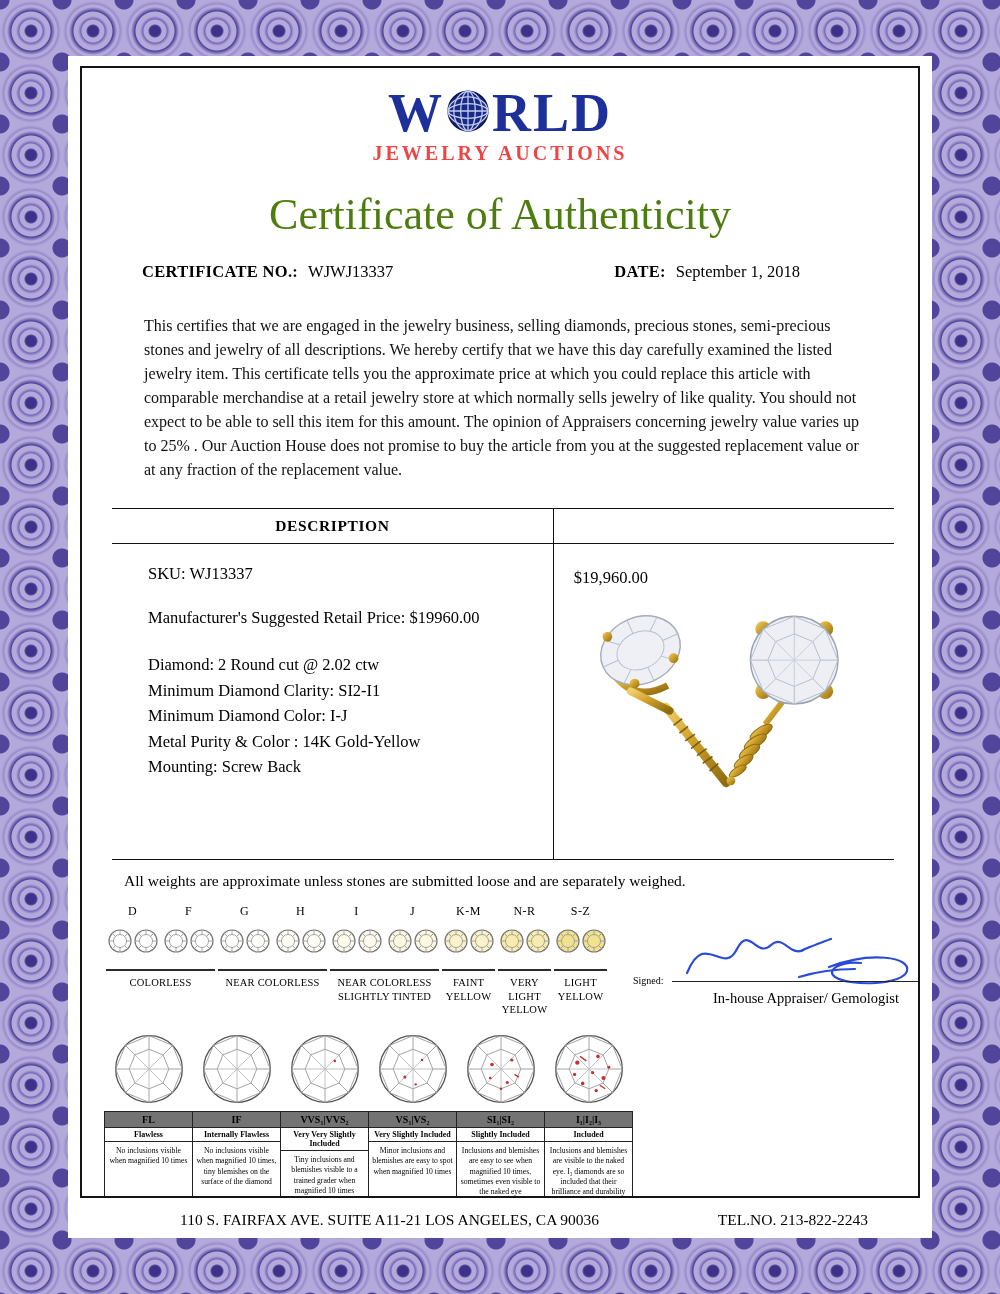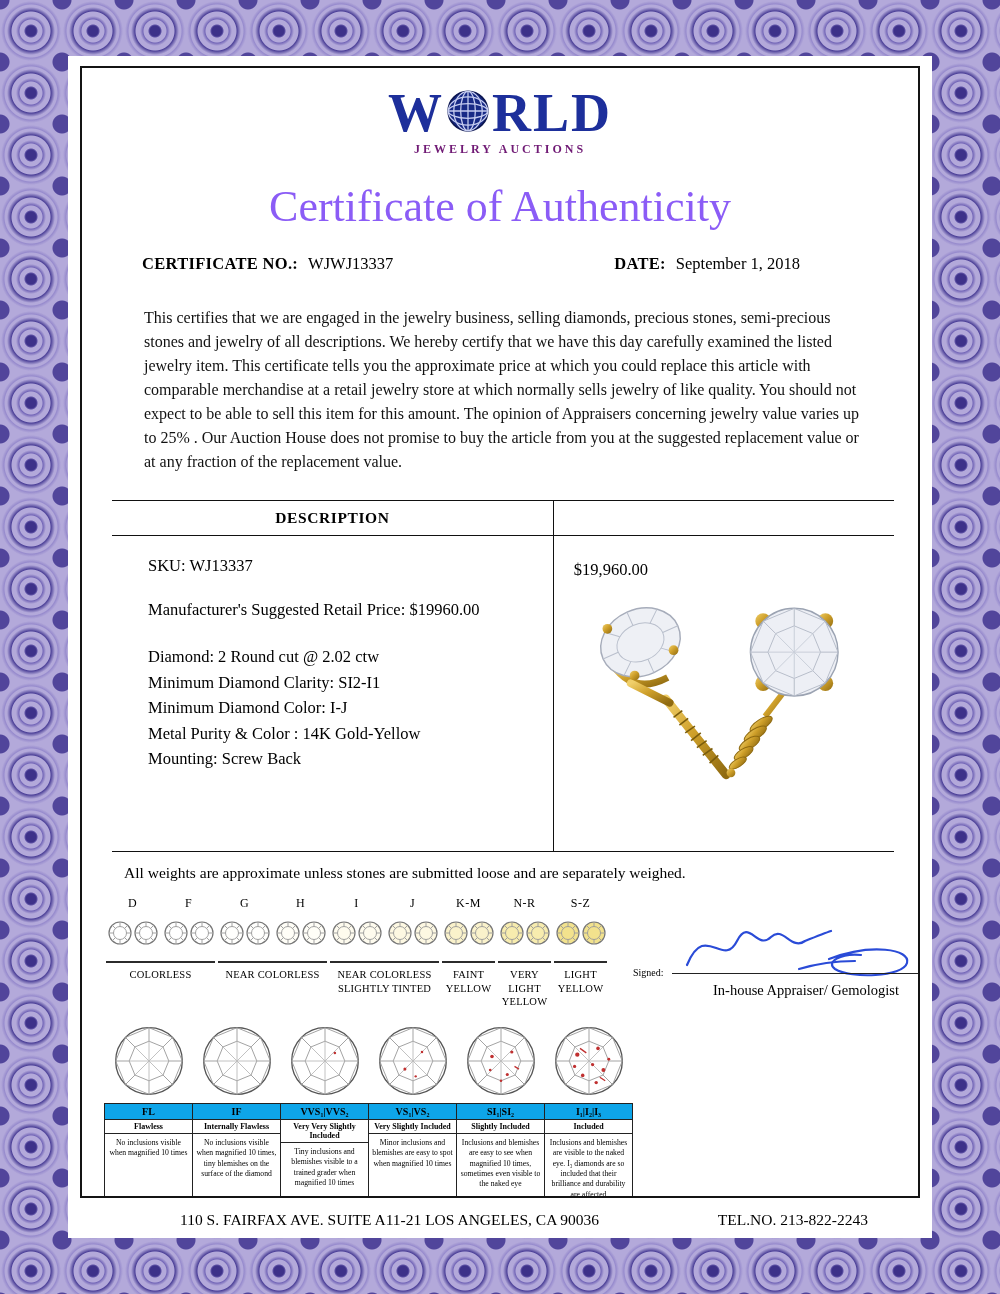--- a/index.html
+++ b/index.html
@@ -26,23 +26,23 @@
     background-size:62px 62px;
   }
 
   .paper { position:absolute; top:56px; bottom:56px; left:68px; right:68px; background:#fff; overflow:hidden; }
   .rule-box { position:absolute; top:10px; left:12px; right:12px; bottom:40px; border:2px solid #141414; overflow:hidden; }
 
   
   .logo { text-align:center; margin-top:18px; }
   .logo-word { display:inline-flex; align-items:center; font-size:54px; font-weight:bold; color:#1d2f9b; letter-spacing:2px; line-height:1; }
   .globe { margin:0 2px 4px 2px; }
-  .logo-sub { font-size:12px; font-weight:bold; color:#701a75; letter-spacing:3px; margin-top:2px; }
-
-  .cert-title { text-align:center; font-size:44px; color:#8b5cf6; margin:24px 0 10px; font-weight:normal; }
+  .logo-sub { font-size:20px; font-weight:bold; color:#ef4444; letter-spacing:3px; margin-top:2px; }
+
+  .cert-title { text-align:center; font-size:44px; color:#4d7c0f; margin:24px 0 10px; font-weight:normal; }
 
   .meta-row { display:flex; justify-content:space-between; padding:12px 118px 0 60px; font-size:16.5px; }
   .meta-label { font-weight:bold; margin-right:10px; letter-spacing:.3px; }
 
   .body-text { margin:32px 58px 0 62px; font-size:16px; line-height:1.5; color:#111; }
 
   
   .vt { margin:26px 24px 0 30px; border-top:1.5px solid #111; }
   .vt-header { display:flex; border-bottom:1.5px solid #111; }
   .vt-h1 { width:56.5%; border-right:1.5px solid #111; text-align:center; font-weight:bold; font-size:15.5px; letter-spacing:.6px; padding:8px 0; }
@@ -72,21 +72,21 @@
   .sig-block { margin-left:26px; margin-bottom:10px; width:300px; }
   .sig-scribble { display:block; width:262px; height:74px; margin:0 0 -14px 46px; }
   .sig-line-row { display:flex; align-items:flex-end; gap:8px; font-size:10px; }
   .sig-line { flex:1; border-bottom:1.5px solid #222; height:2px; margin-bottom:4px; }
   .sig-title { text-align:center; font-size:14.5px; margin-top:4px; padding-left:46px; }
 
   
   .clarity { display:grid; grid-template-columns:repeat(6,88px); margin:16px 0 0 22px; }
   .cl-col { display:flex; flex-direction:column; margin-right:-1px; }
   .cl-dia { align-self:center; width:72px; height:72px; margin-bottom:6px; }
-  .cl-code { border:1px solid #222; background:#0ea5e9; font-weight:bold; font-size:10px; text-align:center; padding:2px 0; }
+  .cl-code { border:1px solid #222; background:#737373; font-weight:bold; font-size:10px; text-align:center; padding:2px 0; }
   .cl-name { border:1px solid #222; border-top:none; font-weight:bold; font-size:8px; text-align:center; padding:2px 1px; }
   .cl-desc { border-left:1px solid #222; border-right:1px solid #222; font-size:7.7px; line-height:1.35; text-align:center; padding:4px 3px 8px; flex:1; }
 
   .footer-row { position:absolute; left:12px; right:12px; bottom:9px; display:flex; justify-content:space-between; font-size:15.5px; padding:0 52px 0 100px; }
 
   .hidden-defs { position:absolute; width:0; height:0; overflow:hidden; }
 </style>
 </head>
 <body>
 

